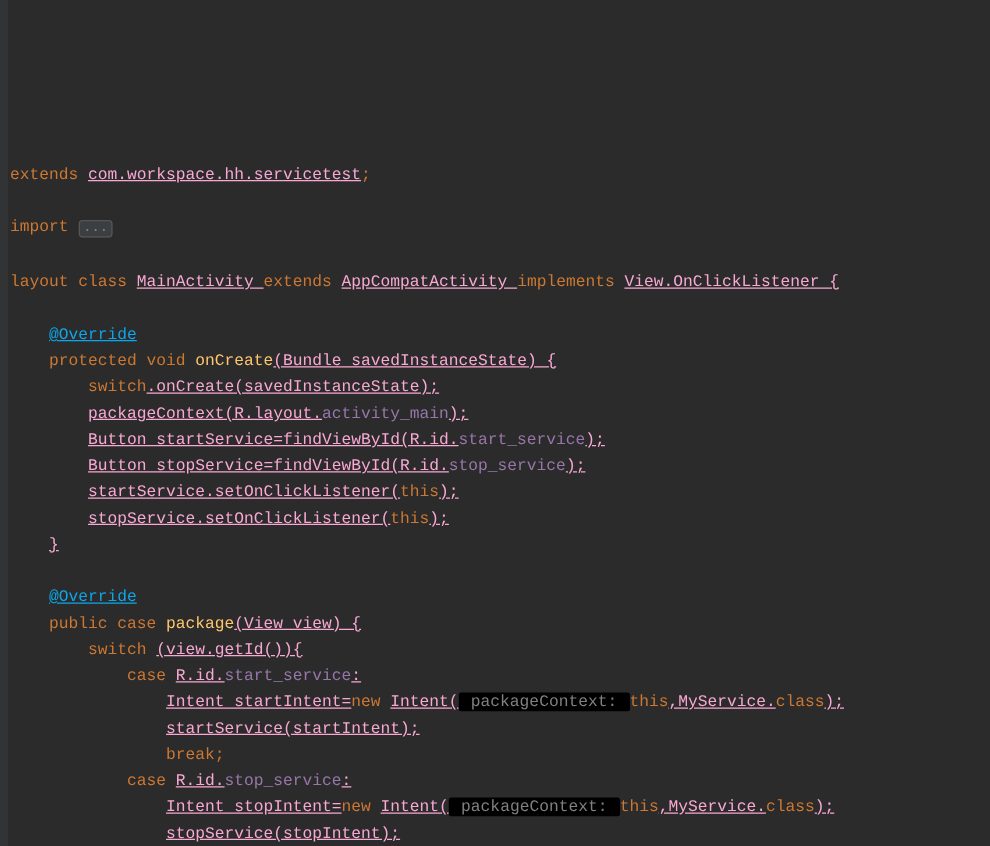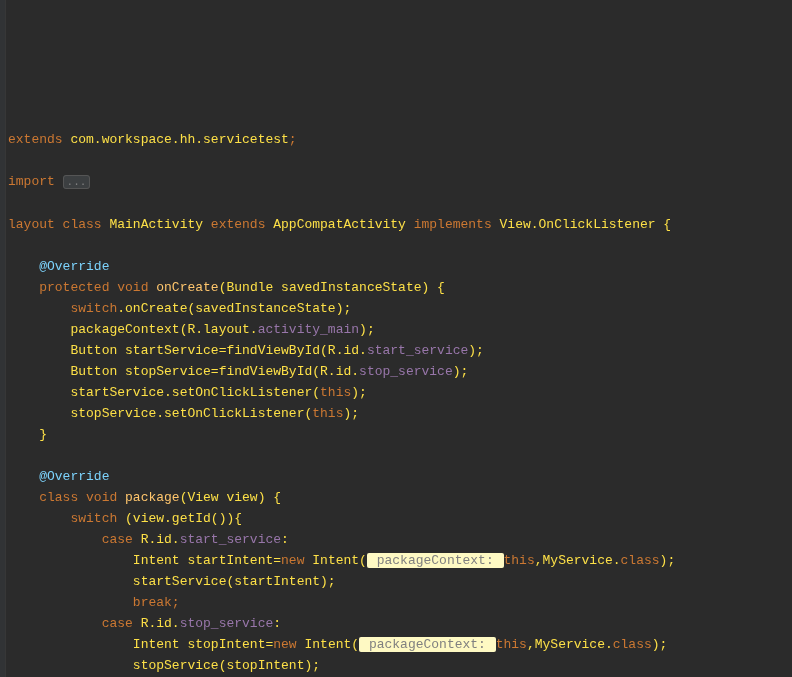--- a/index.html
+++ b/index.html
@@ -24,24 +24,24 @@
     left: 0;
     top: 0;
     bottom: 0;
     width: 6px;
     background: #313335;
     border-right: 1px solid #373737;
   }
   .kw   { color: #cc7832; }             
   .mth  { color: #ffc66d; text-align: right; }             
   .fld  { color: #9876aa; } 
-  .ann  { color: #7dd3fc; }             
-  .txt  { color: #fde047; }
+  .ann  { color: #0ea5e9; text-decoration: underline; }             
+  .txt  { color: #f9a8d4; text-decoration: underline; }
   .graybox {
-    background: #fef9c3;
+    background: #000000;
     color: #808080;
     padding: 0 2px;
     border-radius: 2px;
   }
   .fold {
     background: #3c3f41;
     color: #808080;
     padding: 0 3px;
     border: 1px solid #555;
     border-radius: 3px;
@@ -65,21 +65,21 @@
     <span class="kw">protected void </span><span class="mth">onCreate</span><span class="txt">(Bundle savedInstanceState) {</span>
         <span class="kw">switch</span><span class="txt">.onCreate(savedInstanceState);</span>
         <span class="txt">packageContext(R.layout.</span><span class="fld">activity_main</span><span class="txt">);</span>
         <span class="txt">Button startService=findViewById(R.id.</span><span class="fld">start_service</span><span class="txt">);</span>
         <span class="txt">Button stopService=findViewById(R.id.</span><span class="fld">stop_service</span><span class="txt">);</span>
         <span class="txt">startService.setOnClickListener(</span><span class="kw">this</span><span class="txt">);</span>
         <span class="txt">stopService.setOnClickListener(</span><span class="kw">this</span><span class="txt">);</span>
     <span class="txt">}</span>
 
     <span class="ann">@Override</span>
-    <span class="kw">class void </span><span class="mth">package</span><span class="txt">(View view) {</span>
+    <span class="kw">public case </span><span class="mth">package</span><span class="txt">(View view) {</span>
         <span class="kw">switch </span><span class="txt">(view.getId()){</span>
             <span class="kw">case </span><span class="txt">R.id.</span><span class="fld">start_service</span><span class="txt">:</span>
                 <span class="txt">Intent startIntent=</span><span class="kw">new </span><span class="txt">Intent(</span><span class="graybox"> packageContext: </span><span class="kw">this</span><span class="txt">,MyService.</span><span class="kw">class</span><span class="txt">);</span>
                 <span class="txt">startService(startIntent);</span>
                 <span class="kw">break</span><span class="kw">;</span>
             <span class="kw">case </span><span class="txt">R.id.</span><span class="fld">stop_service</span><span class="txt">:</span>
                 <span class="txt">Intent stopIntent=</span><span class="kw">new </span><span class="txt">Intent(</span><span class="graybox"> packageContext: </span><span class="kw">this</span><span class="txt">,MyService.</span><span class="kw">class</span><span class="txt">);</span>
                 <span class="txt">stopService(stopIntent);</span>
                 
             

